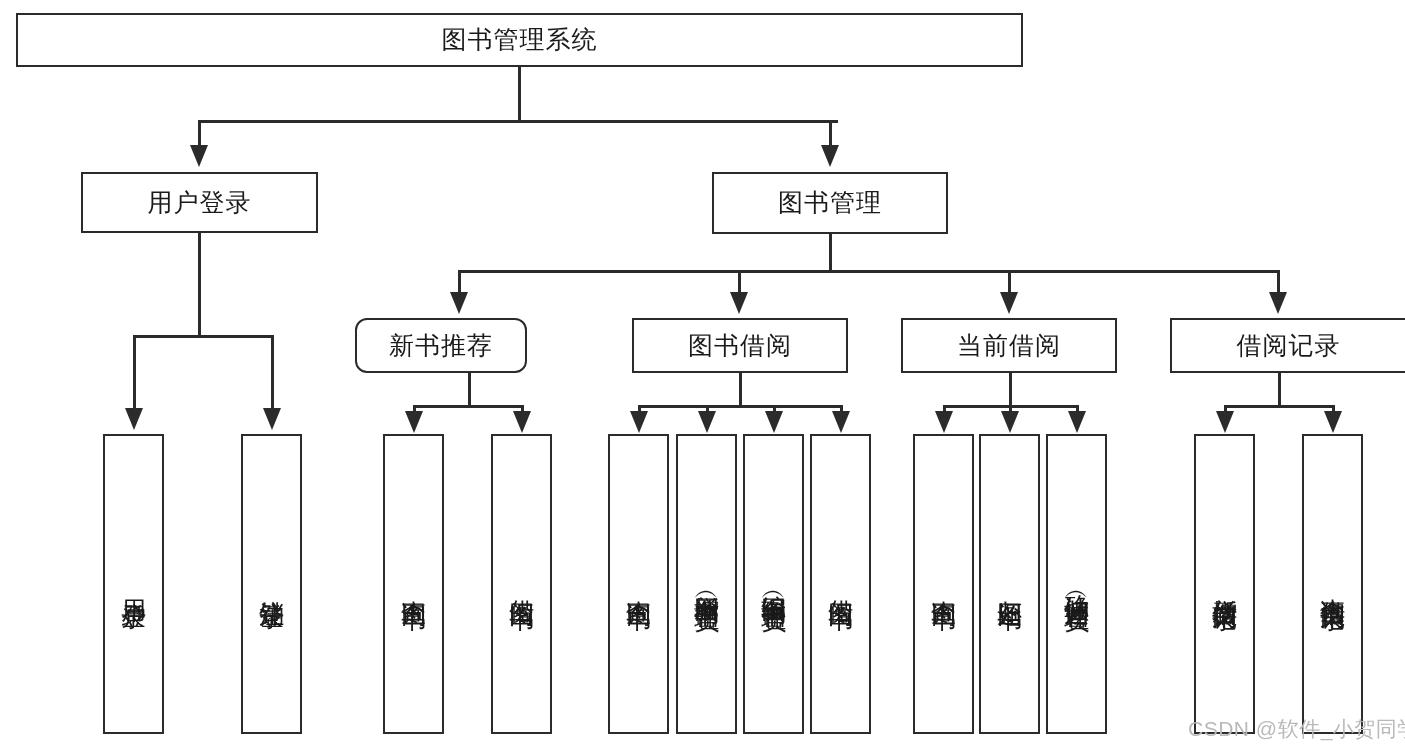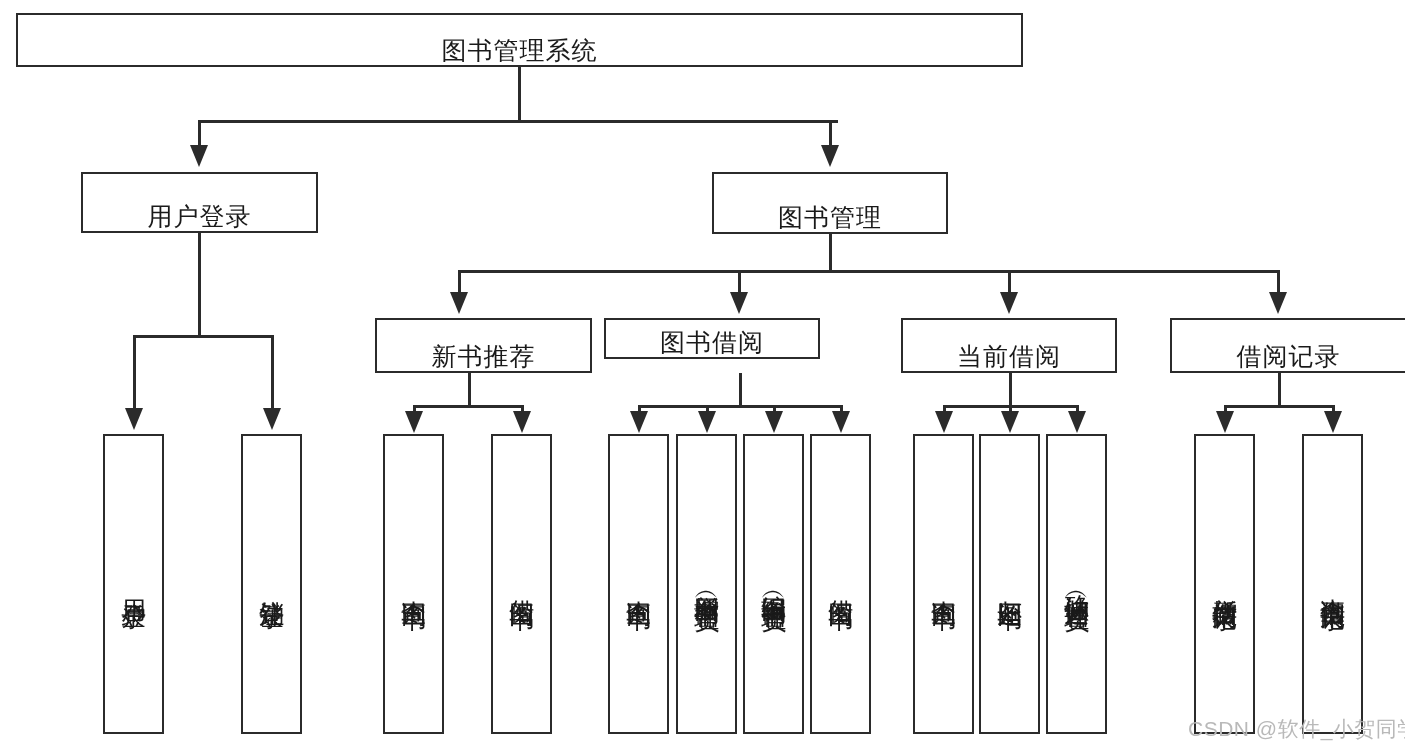--- a/index.html
+++ b/index.html
@@ -16,21 +16,21 @@
     height: 747px;
     background: #ffffff;
     overflow: hidden;
   }
   .node {
     position: absolute;
     box-sizing: border-box;
     border: 2.5px solid #2b2b2b;
     background: #ffffff;
     display: flex;
-    align-items: flex-end;
+    align-items: center;
     justify-content: center;
     color: #1a1a1a;
     line-height: 1.18;
   }
   .node.horiz {
     font-size: 25px;
     letter-spacing: 1px;
     white-space: nowrap;
   }
   .node.vert {
@@ -114,24 +114,24 @@
 
   <div class="conn v" style="left:458px; top:270px; height:22px;"></div>
   <div class="arrow" style="left:450px; top:292px;"></div>
   <div class="conn v" style="left:738px; top:270px; height:22px;"></div>
   <div class="arrow" style="left:730px; top:292px;"></div>
   <div class="conn v" style="left:1008px; top:270px; height:22px;"></div>
   <div class="arrow" style="left:1000px; top:292px;"></div>
   <div class="conn v" style="left:1277px; top:270px; height:22px;"></div>
   <div class="arrow" style="left:1269px; top:292px;"></div>
 
-  <div class="node horiz" style="left:375px; top:318px; width:217px; height:55px;">
+  <div class="node horiz" style="left:355px; top:318px; width:172px; height:55px;border-radius:12px;">
     <span>新书推荐</span>
   </div>
-  <div class="node horiz" style="left:604px; top:318px; width:216px; height:41px;font-family:Liberation Serif, serif;">
+  <div class="node horiz" style="left:632px; top:318px; width:216px; height:55px;font-family:Liberation Serif, serif;">
     <span>图书借阅</span>
   </div>
   <div class="node horiz" style="left:901px; top:318px; width:216px; height:55px;">
     <span>当前借阅</span>
   </div>
   <div class="node horiz" style="left:1170px; top:318px; width:237px; height:55px;">
     <span>借阅记录</span>
   </div>
 
   <div class="conn v" style="left:468px; top:373px; height:33px;"></div>

